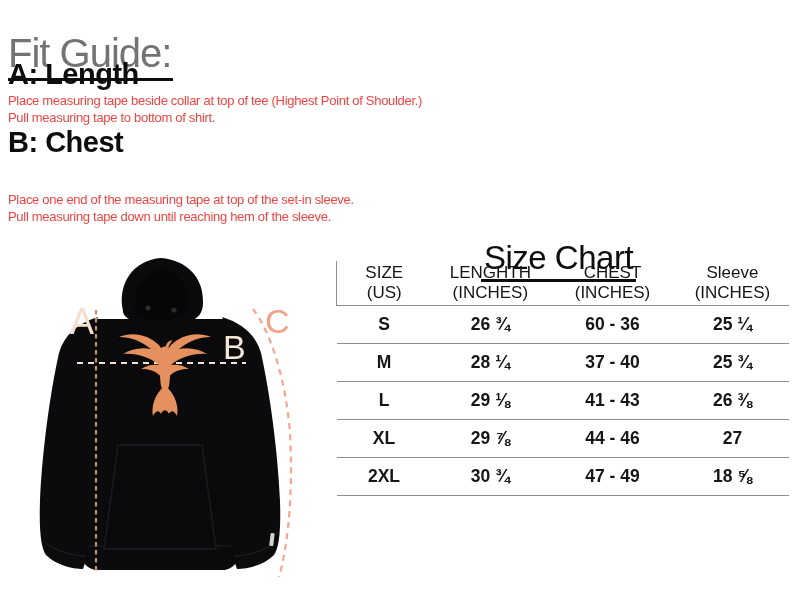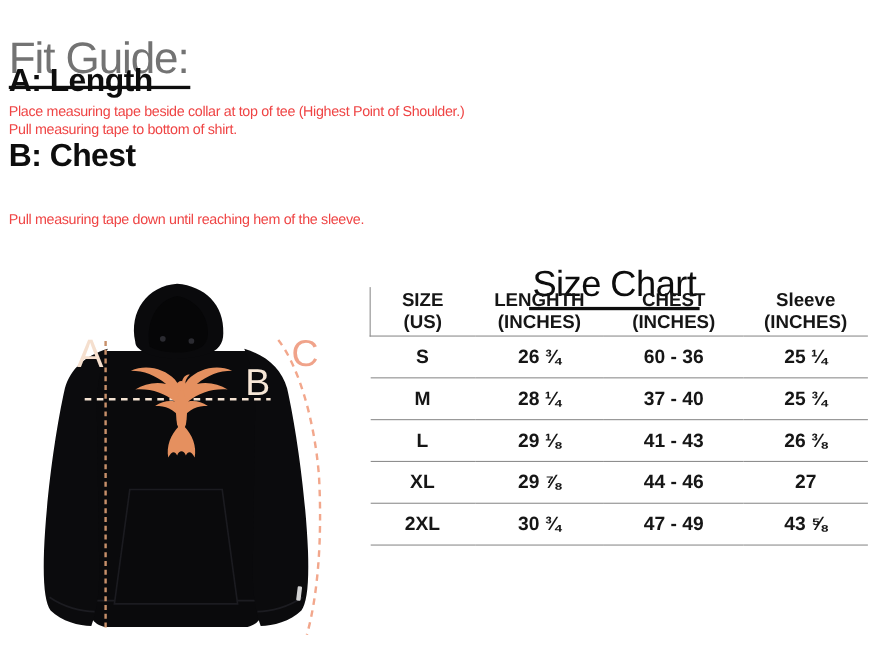--- a/index.html
+++ b/index.html
@@ -26,21 +26,21 @@
   .sc-title{
     left:481px;top:212px;
     font-size:33px;letter-spacing:-0.5px;font-weight:400;color:#0d0d0d;
     border-bottom:3px solid #0d0d0d;padding:0 3px 2px 3px;display:inline-block;line-height:38px;
   }
   .sc-table-wrap{left:336px;top:261px;width:453px;}
   table.sc{border-collapse:collapse;table-layout:fixed;width:453px;}
   table.sc col.c0{width:21%;} table.sc col.c1{width:26%;}
   table.sc col.c2{width:28%;} table.sc col.c3{width:25%;}
   table.sc th{
-    font-size:17px;font-weight:700;line-height:20px;color:#161616;
+    font-size:17px;font-weight:400;line-height:20px;color:#161616;
     height:44px;vertical-align:middle;text-align:center;padding:0;
     border-bottom:1px solid #8e8e8e;
   }
   table.sc thead th:first-child{border-left:1px solid #8e8e8e;}
   table.sc th span{display:block;}
   table.sc td{
     font-size:17.5px;font-weight:700;color:#161616;text-align:center;
     height:37px;vertical-align:middle;padding:0;border-bottom:1px solid #8e8e8e;
   }
 
@@ -60,20 +60,21 @@
     <div class="sec-line">Pull measuring tape to bottom of shirt.</div>
   </div>
 </div>
 
 <div class="abs section sec-b">
   <h2 class="sec-head">B: Chest</h2>
 </div>
 
 <div class="abs section sec-c">
   <div class="sec-body">
+    <div class="sec-line">Place one end of the measuring tape at top of the set-in sleeve.</div>
     <div class="sec-line">Pull measuring tape down until reaching hem of the sleeve.</div>
   </div>
 </div>
 
 <h2 class="abs sc-title">Size Chart</h2>
 
 <div class="abs sc-table-wrap">
   <table class="sc">
     <colgroup>
         <col class="c0">
@@ -123,21 +124,21 @@
       <tr>
         <td>XL</td>
         <td>29 ⅞</td>
         <td>44 - 46</td>
         <td>27</td>
       </tr>
       <tr>
         <td>2XL</td>
         <td>30 ¾</td>
         <td>47 - 49</td>
-        <td>43 ⅝</td>
+        <td>18 ⅝</td>
       </tr>
     </tbody>
   </table>
 </div>
 
 <div class="abs figure">
   <svg width="300" height="335" viewBox="0 0 300 335">
 
     <path d="M75,66 L205,66 C215,80 218,100 219,130 L220,292 C220,307 216,314 205,317 L75,317 C64,314 60,307 60,292 L61,130 C62,100 65,80 75,66 Z" fill="#0a0a0c"></path>
     <line x1="62" y1="293" x2="218" y2="293" stroke="#1c1c21" stroke-width="1.5"></line>

